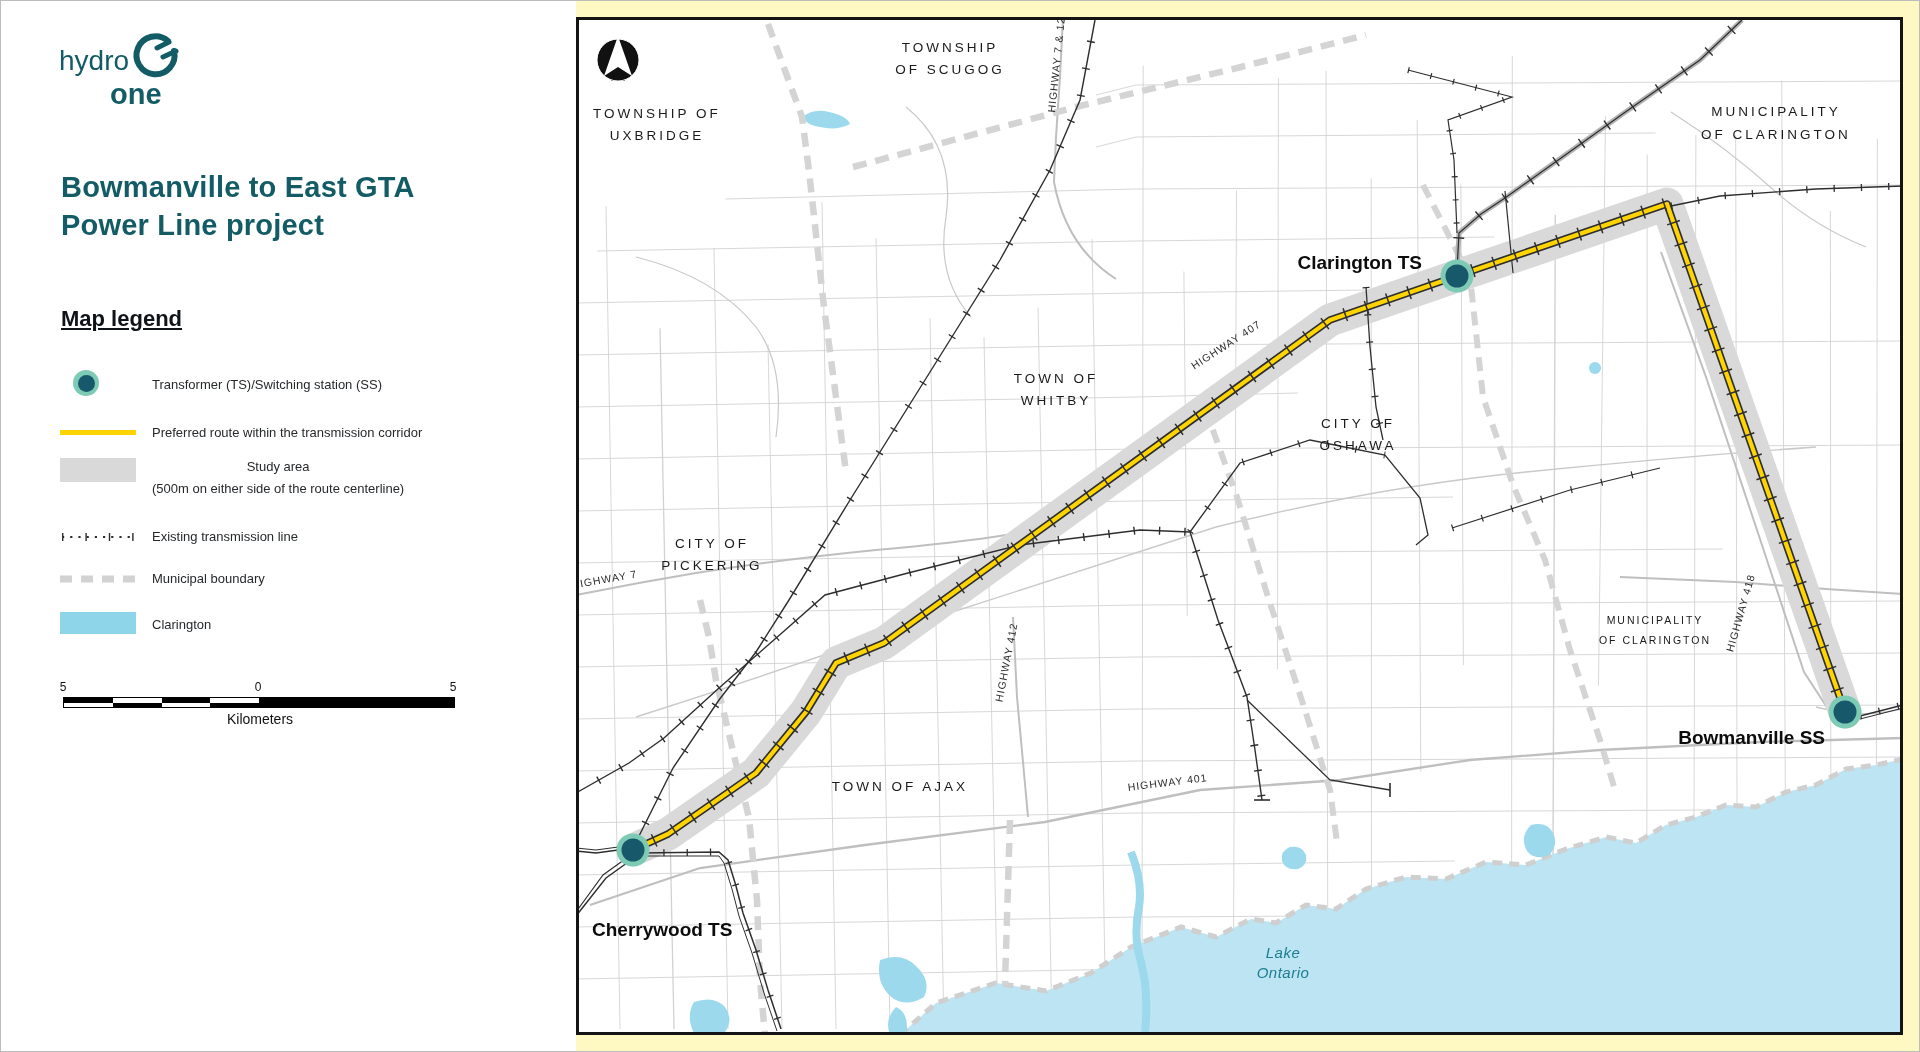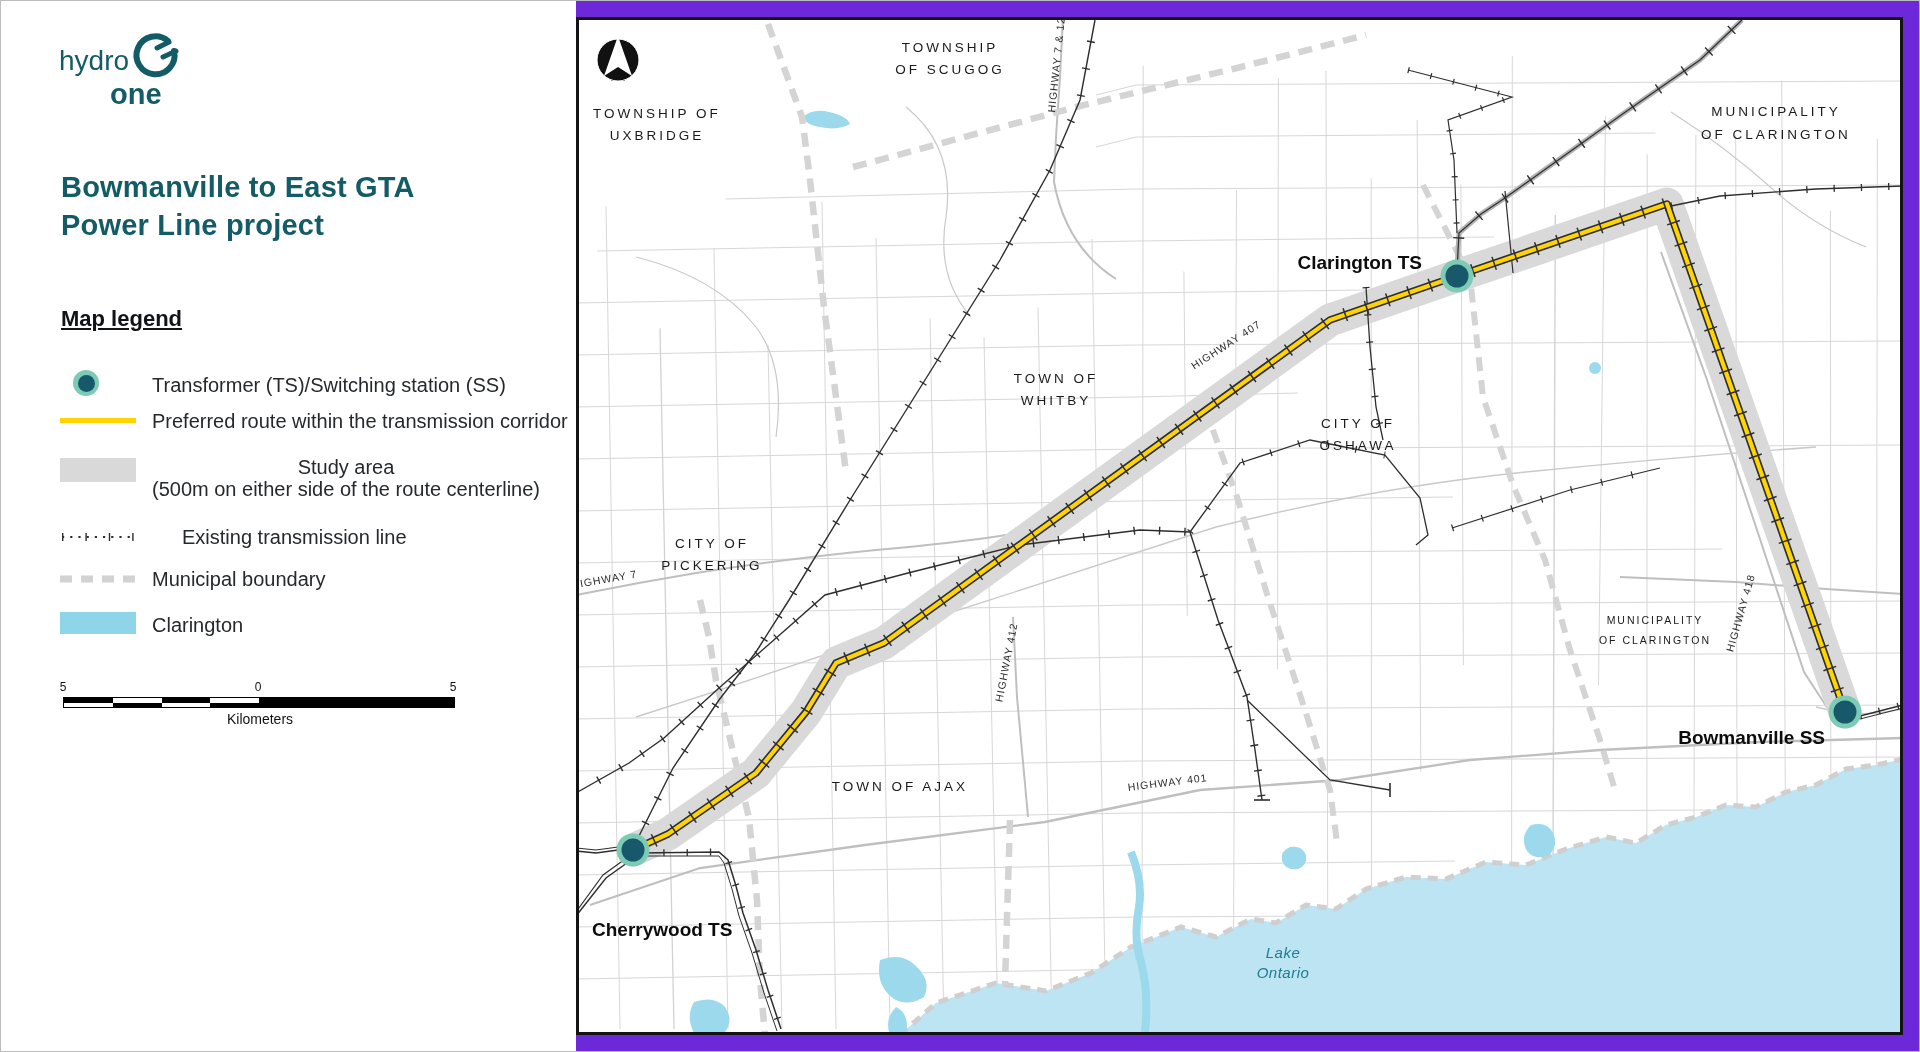--- a/index.html
+++ b/index.html
@@ -1,25 +1,25 @@
 <!DOCTYPE html>
 <html><head>
 <meta charset="utf-8">
 <style>
   html,body{margin:0;padding:0;background:#fff;font-family:"Liberation Sans",sans-serif;}
-  #page{position:relative;width:1920px;height:1052px;background:#6d28d9;overflow:hidden;}
+  #page{position:relative;width:1920px;height:1052px;background:#fef9c3;overflow:hidden;}
   #page-border{position:absolute;inset:0;border:1px solid #bcbcbc;pointer-events:none;z-index:50;}
   
   #panel{position:absolute;left:0;top:0;width:576px;height:1052px;background:#fff;}
   #logo{position:absolute;left:57px;top:28px;width:160px;height:90px;}
   #title{position:absolute;left:61px;top:168px;width:480px;font-size:29px;line-height:38px;font-weight:bold;color:#135c66;letter-spacing:.2px;}
   #legend-heading{position:absolute;left:61px;top:306px;font-size:22px;font-weight:bold;color:#101418;text-decoration:underline;}
   .lg-row{position:absolute;left:60px;width:500px;}
   .lg-glyph{position:absolute;left:0;top:0;width:76px;}
-  .lg-label{position:absolute;left:92px;top:0;font-size:20px;color:#26292c;line-height:22px;white-space:nowrap;}
+  .lg-label{position:absolute;left:92px;top:0;font-size:13px;color:#26292c;line-height:22px;white-space:nowrap;}
   .station-dot-outer{width:26px;height:26px;border-radius:50%;background:#7dcbb5;margin-left:13px;display:flex;align-items:center;justify-content:center;}
   .station-dot-inner{width:17px;height:17px;border-radius:50%;background:#17586a;}
   
   #scalebar{position:absolute;left:60px;top:680px;width:400px;height:46px;font-size:12px;color:#111;}
   #sb-track{position:absolute;left:3px;top:17px;width:390px;height:9px;border:1.5px solid #000;display:flex;}
   .sb-cell{flex:1;display:flex;flex-direction:column;}
   .sb-cell div{flex:1;}
   #sb-right{flex:4;background:#000;}
   .sb-num{position:absolute;top:0;transform:translateX(-50%);}
   #sb-unit{position:absolute;top:31px;left:50%;transform:translateX(-50%);font-size:14px;}
@@ -60,39 +60,39 @@
 
     <div class="lg-row" style="top:370px;height:30px;">
       <div class="lg-glyph" style="top:0px;">
         <div class="station-dot-outer">
             <div class="station-dot-inner"></div>
           </div>
       </div>
       <div class="lg-label" style="top:4px;">Transformer (TS)/Switching station (SS)</div>
     </div>
 
-    <div class="lg-row" style="top:412px;height:24px;text-decoration:underline;">
+    <div class="lg-row" style="top:424px;height:24px;text-decoration:underline;">
       <div class="lg-glyph" style="top:6px;height:5px;background:#ffd400;"></div>
       <div class="lg-label" style="top:-2px;">Preferred route within the transmission corridor</div>
     </div>
 
     <div class="lg-row" style="top:456px;height:50px;text-align:center;">
       <div class="lg-glyph" style="top:2px;height:24px;background:#d9d9d9;"></div>
       <div class="lg-label" style="top:0px;">
         <div>Study area</div>
         <div>(500m on either side of the route centerline)</div>
       </div>
     </div>
 
     <div class="lg-row" style="top:528px;height:22px;">
       <svg class="lg-glyph" style="top:2px;" width="76" height="14">
         <line x1="2" y1="7" x2="74" y2="7" stroke="#2d2d2d" stroke-width="2" stroke-dasharray="2.2 6"></line>
         <line x1="2" y1="7" x2="74" y2="7" stroke="#2d2d2d" stroke-width="8" stroke-dasharray="1.4 22"></line>
       </svg>
-      <div class="lg-label" style="top:-2px;margin-left:30px;">Existing transmission line</div>
+      <div class="lg-label" style="top:-2px;">Existing transmission line</div>
     </div>
 
     <div class="lg-row" style="top:570px;height:22px;">
       <svg class="lg-glyph" style="top:2px;" width="76" height="14">
         <line x1="0" y1="7" x2="76" y2="7" stroke="#d2d2d2" stroke-width="7" stroke-dasharray="12 9"></line>
       </svg>
       <div class="lg-label" style="top:-2px;">Municipal boundary</div>
     </div>
 
     <div class="lg-row" style="top:610px;height:26px;">

